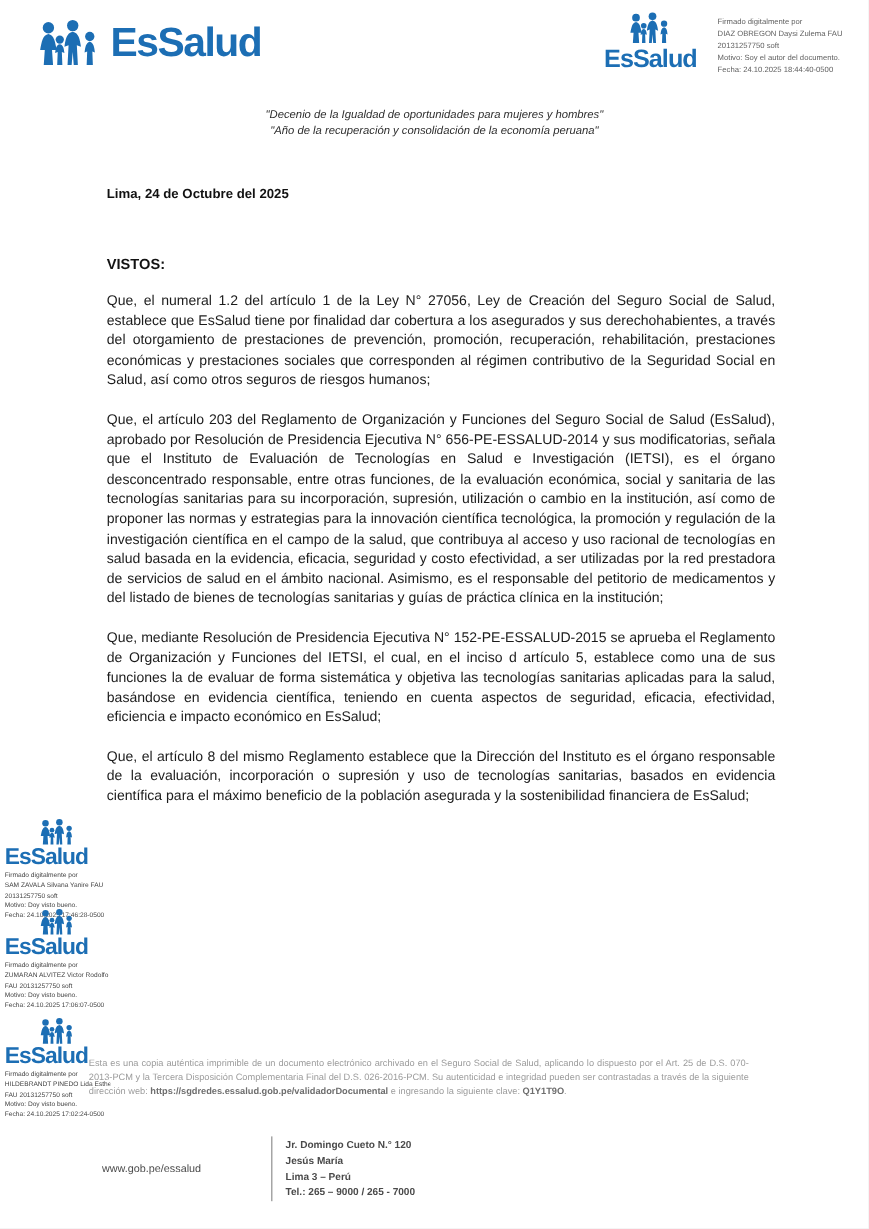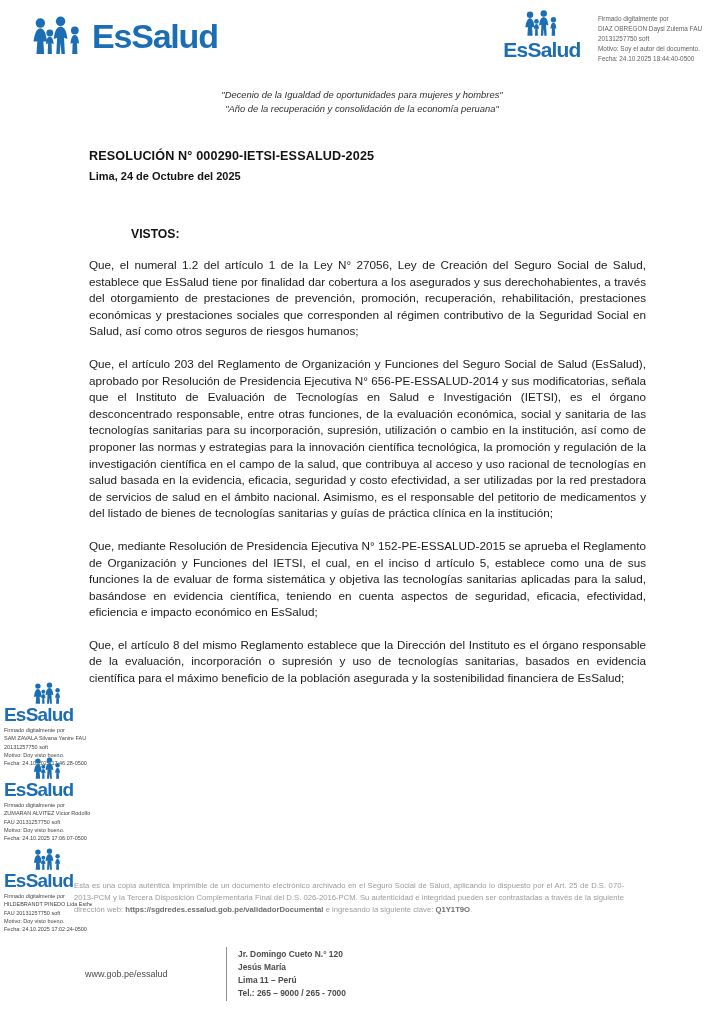--- a/index.html
+++ b/index.html
@@ -23,21 +23,21 @@
   .sig-top{position:absolute;left:598px;top:14px;width:122px;font-size:6.4px;line-height:1.55;color:#5f5f5f;}
   .sig-top div{white-space:nowrap;}
   
   .mottos{position:absolute;top:88px;left:0;width:100%;text-align:center;
           font-style:italic;font-size:9.4px;line-height:1.5;color:#2e2e2e;}
   
   .content{position:absolute;left:89px;top:149px;width:557px;}
   .res-title{margin:0;font-size:12.6px;font-weight:700;color:#121212;letter-spacing:.15px;}
   .res-date{margin-top:7px;font-size:11px;font-weight:700;color:#121212;}
   .sect{margin:0;font-size:12.2px;font-weight:700;color:#121212;}
-  .sect.vistos{margin-top:45px;margin-left:42px;}
+  .sect.vistos{margin-top:45px;}
   .sect.considerando{margin-top:24px;}
   .body-p{margin:16px 0 0 0;font-size:11.7px;line-height:16.6px;text-align:justify;color:#1b1b1b;}
   
   .stamp{position:absolute;left:4px;width:88px;color:#1c6eb4;}
   .stamp .icon{width:32px;height:23px;display:block;margin:0 auto;}
   .stamp .word{display:block;font-size:19px;font-weight:700;letter-spacing:-0.8px;text-align:left;line-height:1;}
   .stamp .lines{margin-top:2px;font-size:5.5px;line-height:1.5;color:#444;font-style:normal;}
   .stamp .lines div{white-space:nowrap;overflow:hidden;}
   .stamp1{top:682px;}
   .stamp2{top:757px;}
@@ -96,21 +96,20 @@
     <div>Motivo: Soy el autor del documento.</div>
     <div>Fecha: 24.10.2025 18:44:40-0500</div>
   </div>
 
   <div class="mottos">
     <div>"Decenio de la Igualdad de oportunidades para mujeres y hombres"</div>
     <div>"Año de la recuperación y consolidación de la economía peruana"</div>
   </div>
 
   <main class="content">
-    <h1 class="res-title">RESOLUCIÓN N° 000290-IETSI-ESSALUD-2025</h1>
     <div class="res-date">Lima, 24 de Octubre del 2025</div>
 
     <h2 class="sect vistos">VISTOS:</h2>
 
     <p class="body-p">Que, el numeral 1.2 del artículo 1 de la Ley N° 27056, Ley de Creación del Seguro Social de Salud, establece que EsSalud tiene por finalidad dar cobertura a los asegurados y sus derechohabientes, a través del otorgamiento de prestaciones de prevención, promoción, recuperación, rehabilitación, prestaciones económicas y prestaciones sociales que corresponden al régimen contributivo de la Seguridad Social en Salud, así como otros seguros de riesgos humanos;</p>
     <p class="body-p">Que, el artículo 203 del Reglamento de Organización y Funciones del Seguro Social de Salud (EsSalud), aprobado por Resolución de Presidencia Ejecutiva N° 656-PE-ESSALUD-2014 y sus modificatorias, señala que el Instituto de Evaluación de Tecnologías en Salud e Investigación (IETSI), es el órgano desconcentrado responsable, entre otras funciones, de la evaluación económica, social y sanitaria de las tecnologías sanitarias para su incorporación, supresión, utilización o cambio en la institución, así como de proponer las normas y estrategias para la innovación científica tecnológica, la promoción y regulación de la investigación científica en el campo de la salud, que contribuya al acceso y uso racional de tecnologías en salud basada en la evidencia, eficacia, seguridad y costo efectividad, a ser utilizadas por la red prestadora de servicios de salud en el ámbito nacional. Asimismo, es el responsable del petitorio de medicamentos y del listado de bienes de tecnologías sanitarias y guías de práctica clínica en la institución;</p>
     <p class="body-p">Que, mediante Resolución de Presidencia Ejecutiva N° 152-PE-ESSALUD-2015 se aprueba el Reglamento de Organización y Funciones del IETSI, el cual, en el inciso d artículo 5, establece como una de sus funciones la de evaluar de forma sistemática y objetiva las tecnologías sanitarias aplicadas para la salud, basándose en evidencia científica, teniendo en cuenta aspectos de seguridad, eficacia, efectividad, eficiencia e impacto económico en EsSalud;</p>
     <p class="body-p">Que, el artículo 8 del mismo Reglamento establece que la Dirección del Instituto es el órgano responsable de la evaluación, incorporación o supresión y uso de tecnologías sanitarias, basados en evidencia científica para el máximo beneficio de la población asegurada y la sostenibilidad financiera de EsSalud;</p>
   </main>
 
@@ -157,18 +156,18 @@
   </div>
 
   <div class="legal"><span>Esta es una copia auténtica imprimible de un documento electrónico archivado en el Seguro Social de Salud, aplicando lo dispuesto por el Art. 25 de D.S. 070-2013-PCM y la Tercera Disposición Complementaria Final del D.S. 026-2016-PCM. Su autenticidad e integridad pueden ser contrastadas a través de la siguiente dirección web: </span><b>https://sgdredes.essalud.gob.pe/validadorDocumental</b><span> e ingresando la siguiente clave: </span><b>Q1Y1T9O</b><span>.</span></div>
 
   <div class="footer-bottom">
     <div class="website">www.gob.pe/essalud</div>
     <div class="vdivider"></div>
     <div class="address">
       <div>Jr. Domingo Cueto N.° 120</div>
       <div>Jesús María</div>
-      <div>Lima 11 – Perú</div>
+      <div>Lima 3 – Perú</div>
       <div>Tel.: 265 – 9000 / 265 - 7000</div>
     </div>
   </div>
 
 </div>
 
 </body></html>

